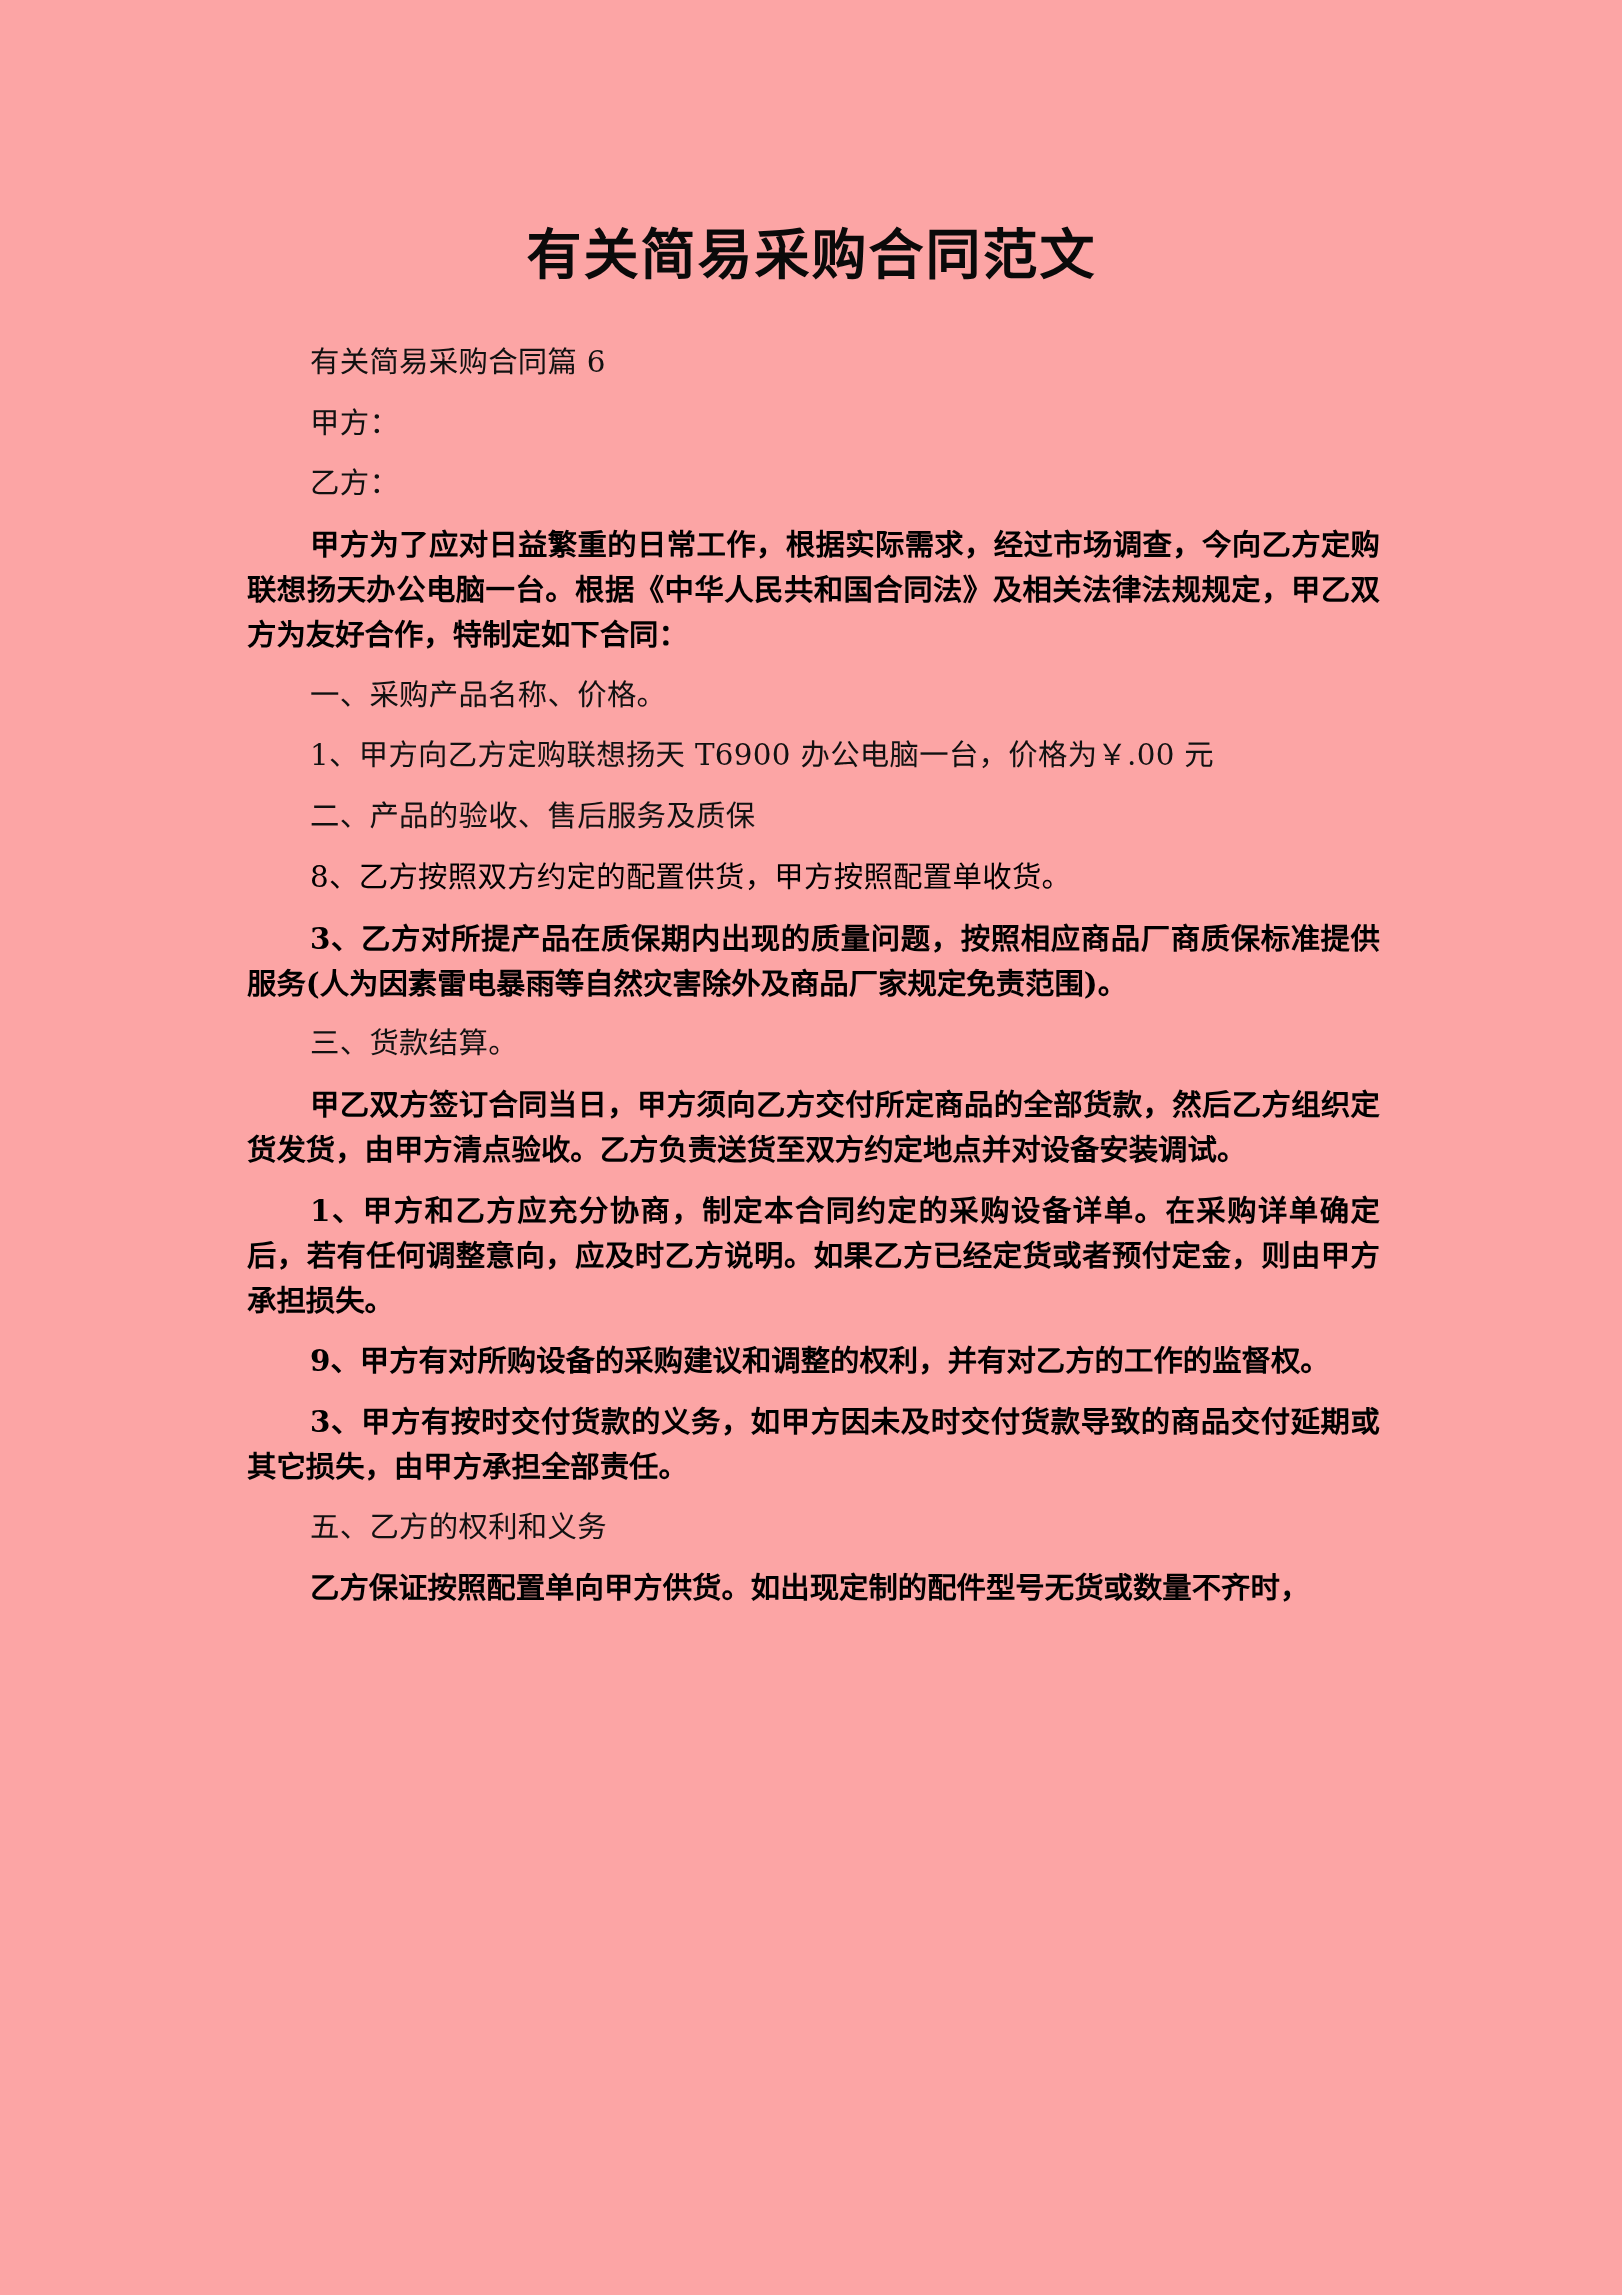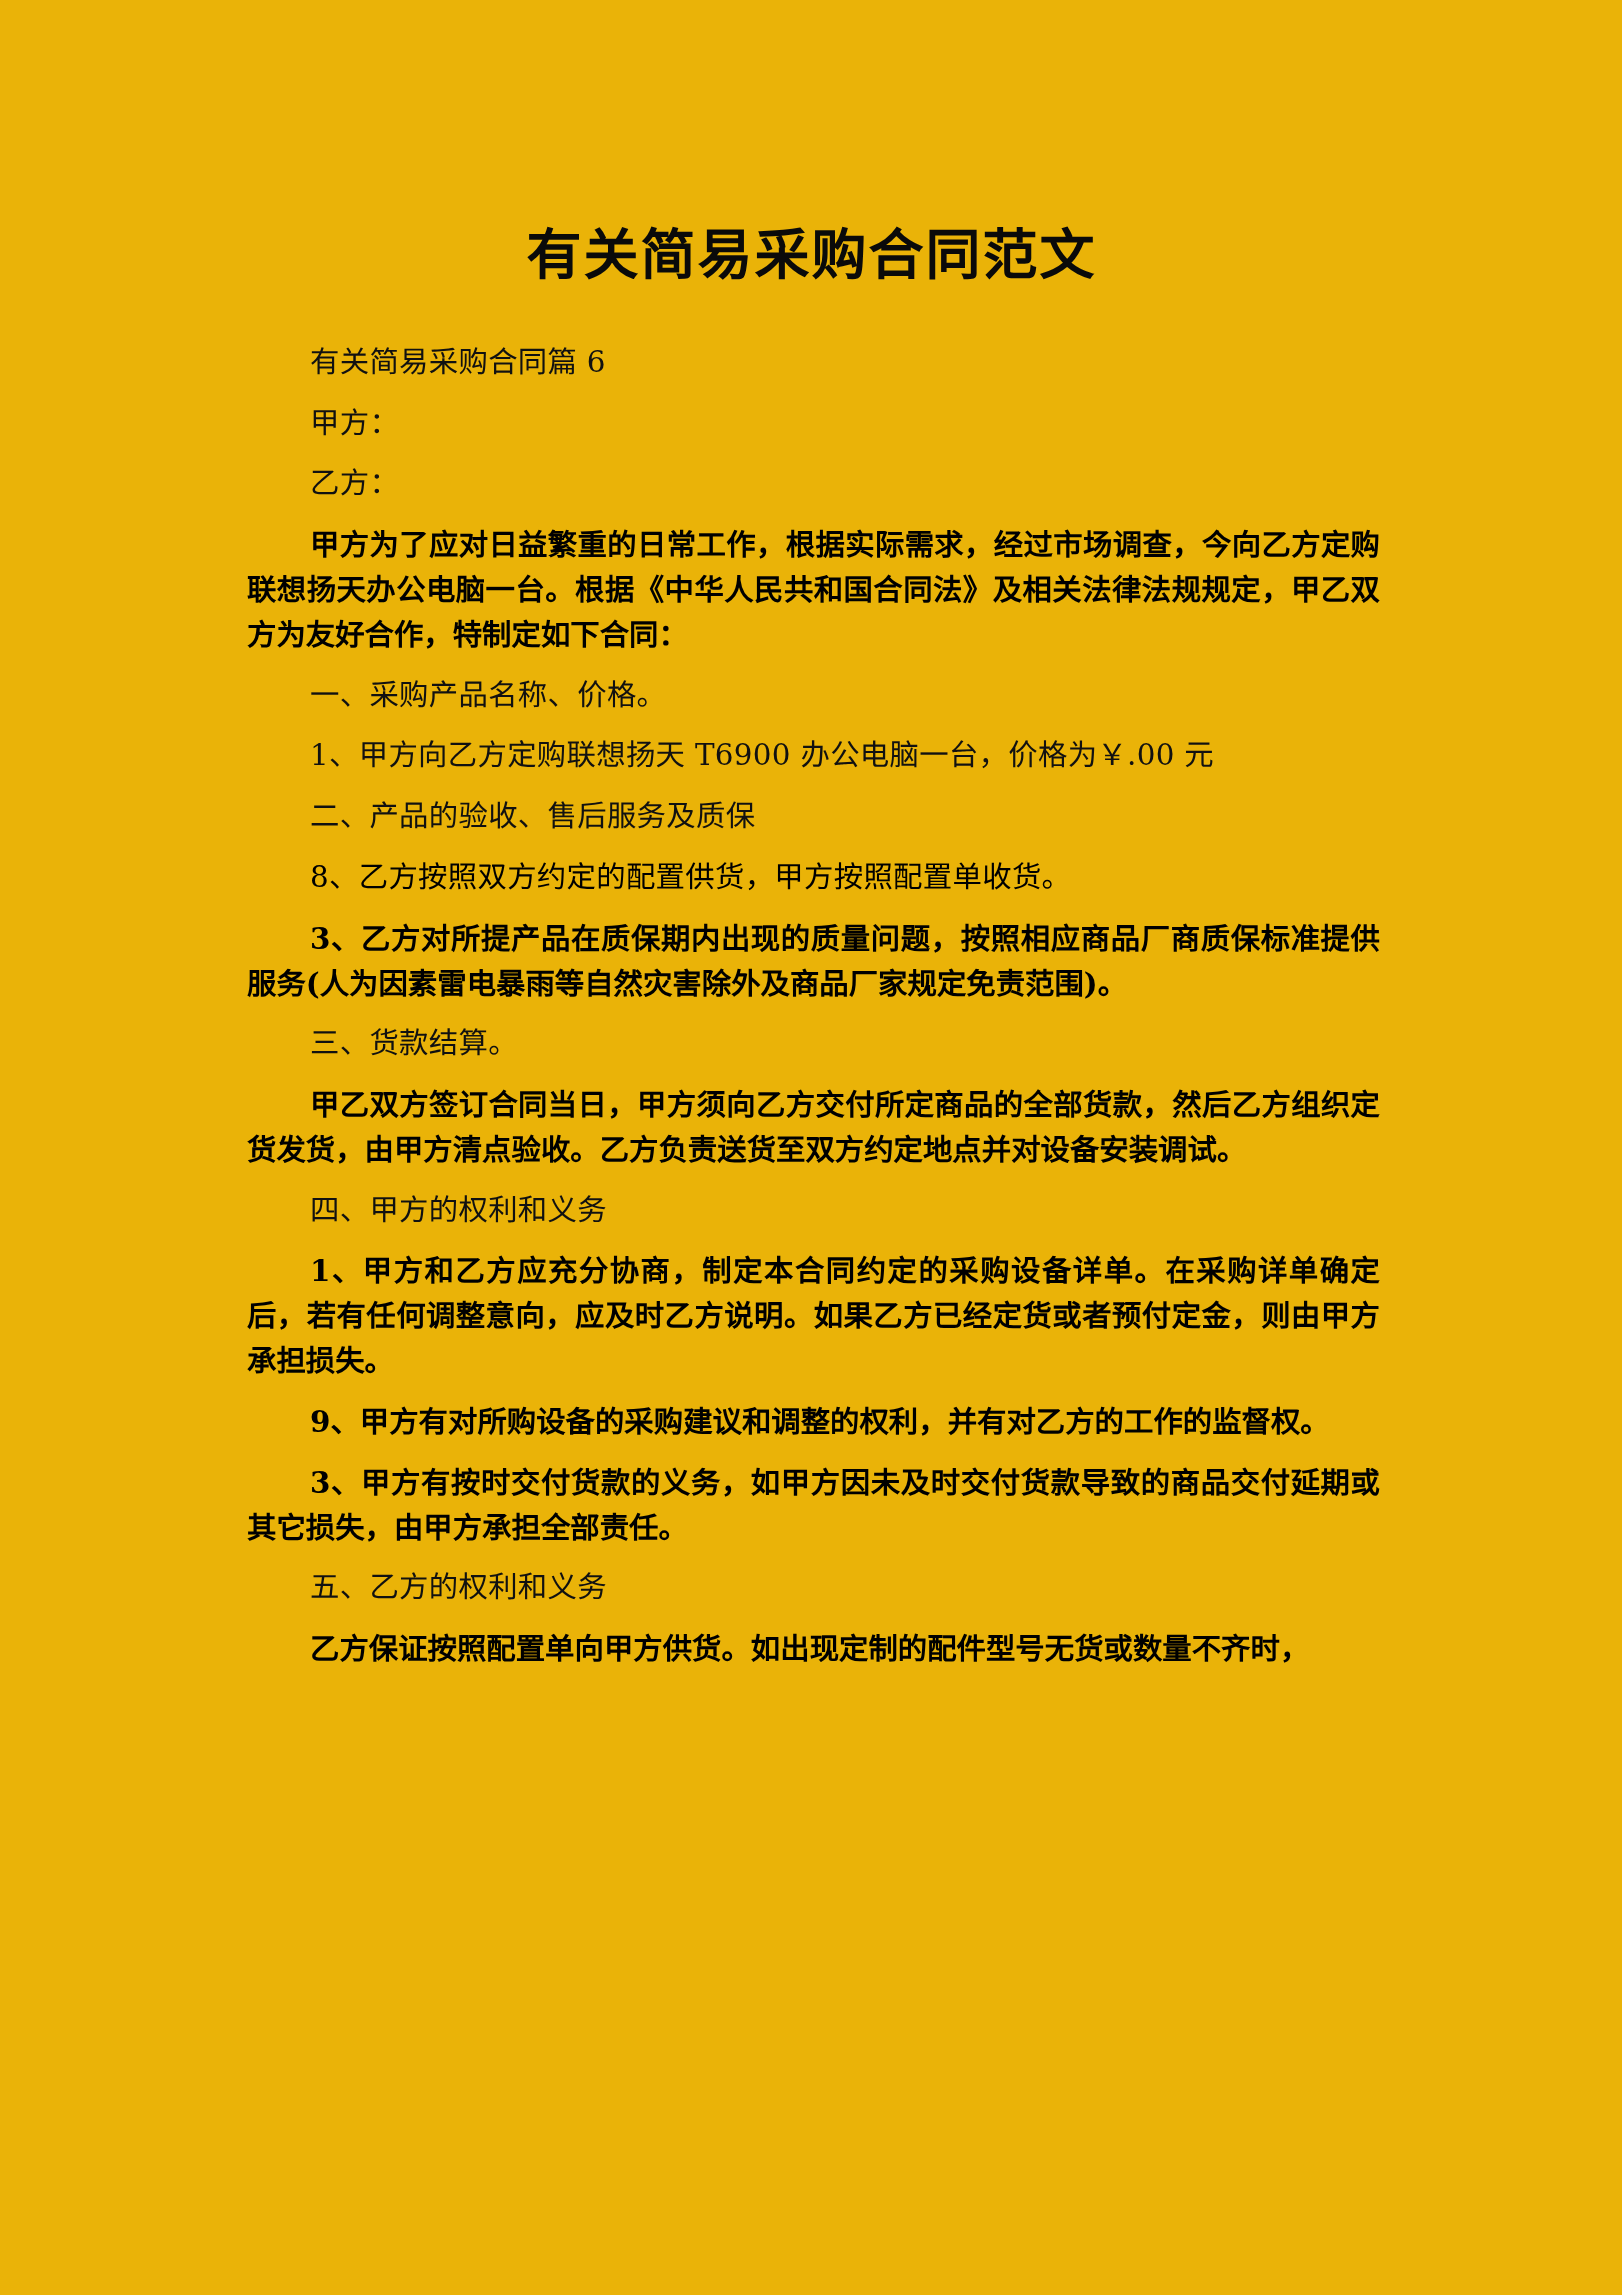--- a/index.html
+++ b/index.html
@@ -5,21 +5,21 @@
   html, body {
     margin: 0;
     padding: 0;
     background: #ffffff;
   }
 
   .page {
     position: relative;
     width: 1623px;
     height: 2295px;
-    background: #eab308;
+    background: #fca5a5;
     overflow: hidden;
     box-sizing: border-box;
     font-family: "DejaVu Serif", "Liberation Serif", serif;
     color: #000000;
   }
 
   
   .doc-title {
     position: absolute;
     left: 0;
@@ -96,21 +96,20 @@
 
     <p class="para indent dense">8、乙方按照双方约定的配置供货，甲方按照配置单收货。</p>
 
 
     <p class="para indent flow dense">3、乙方对所提产品在质保期内出现的质量问题，按照相应商品厂商质保标准提供服务(人为因素雷电暴雨等自然灾害除外及商品厂家规定免责范围)。</p>
 
     <p class="para indent">三、货款结算。</p>
 
     <p class="para indent flow dense">甲乙双方签订合同当日，甲方须向乙方交付所定商品的全部货款，然后乙方组织定货发货，由甲方清点验收。乙方负责送货至双方约定地点并对设备安装调试。</p>
 
-    <p class="para indent">四、甲方的权利和义务</p>
 
     <p class="para indent flow dense">1、甲方和乙方应充分协商，制定本合同约定的采购设备详单。在采购详单确定后，若有任何调整意向，应及时乙方说明。如果乙方已经定货或者预付定金，则由甲方承担损失。</p>
 
     <p class="para indent flow dense">9、甲方有对所购设备的采购建议和调整的权利，并有对乙方的工作的监督权。</p>
 
     <p class="para indent flow dense">3、甲方有按时交付货款的义务，如甲方因未及时交付货款导致的商品交付延期或其它损失，由甲方承担全部责任。</p>
 
     <p class="para indent">五、乙方的权利和义务</p>
 
     <p class="para indent flow dense">乙方保证按照配置单向甲方供货。如出现定制的配件型号无货或数量不齐时，</p>

